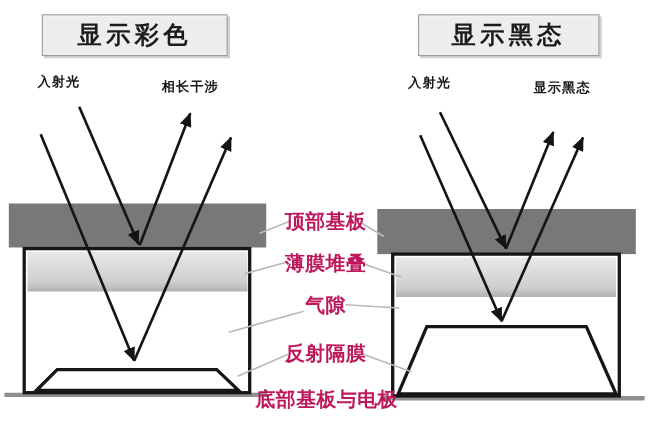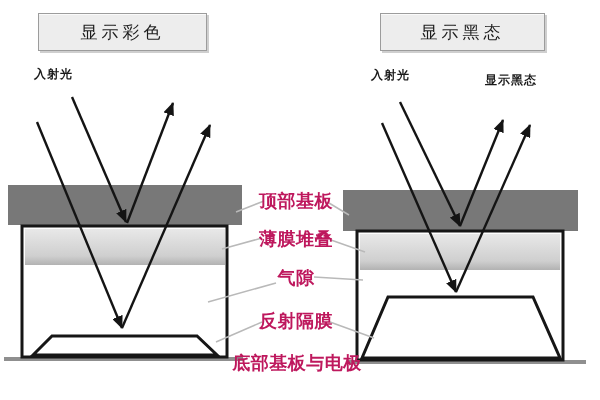--- a/index.html
+++ b/index.html
@@ -13,22 +13,22 @@
   }
   #shapes { position: absolute; left: 0; top: 0; }
   .title-box {
     position: absolute;
     display: flex;
     align-items: center;
     justify-content: center;
     background: #ededed;
     border: 1px solid #9c9c9c;
     box-shadow: 2px 2px 0 #cfcfcf, inset 0 1px 0 #fafafa;
-    font-size: 17px;
-    font-weight: normal;
+    font-size: 22px;
+    font-weight: bold;
     letter-spacing: 4px;
     color: #1c1c1c;
   }
   .ray-label {
     position: absolute;
     font-size: 12px;
     font-weight: bold;
     letter-spacing: 1px;
     color: #1a1a1a;
     white-space: nowrap;
@@ -99,20 +99,21 @@
       <line x1="382" y1="123" x2="456" y2="292" marker-end="url(#ah)"></line>
       <line x1="460" y1="226" x2="503" y2="120" marker-end="url(#ah)"></line>
       <line x1="456" y1="292" x2="530" y2="125" marker-end="url(#ah)"></line>
     </g>
   </svg>
 
   <div class="title-box" style="left:38px; top:13px; width:167px; height:36px;">显示彩色</div>
   <div class="title-box" style="left:380px; top:13px; width:163px; height:36px;">显示黑态</div>
 
   <div class="ray-label" style="left:34px; top:66px;">入射光</div>
+  <div class="ray-label" style="left:147px; top:71px;">相长干涉</div>
   <div class="ray-label" style="left:371px; top:67px;">入射光</div>
   <div class="ray-label" style="left:485px; top:72px;">显示黑态</div>
 
   <div class="layer-label" style="left:236px; top:189px;">顶部基板</div>
   <div class="layer-label" style="left:236px; top:227px;">薄膜堆叠</div>
   <div class="layer-label" style="left:236px; top:266px;">气隙</div>
   <div class="layer-label" style="left:227px; top:351px; width:140px;">底部基板与电极</div>
   <div class="layer-label" style="left:236px; top:309px;">反射隔膜</div>
 
 </div>

